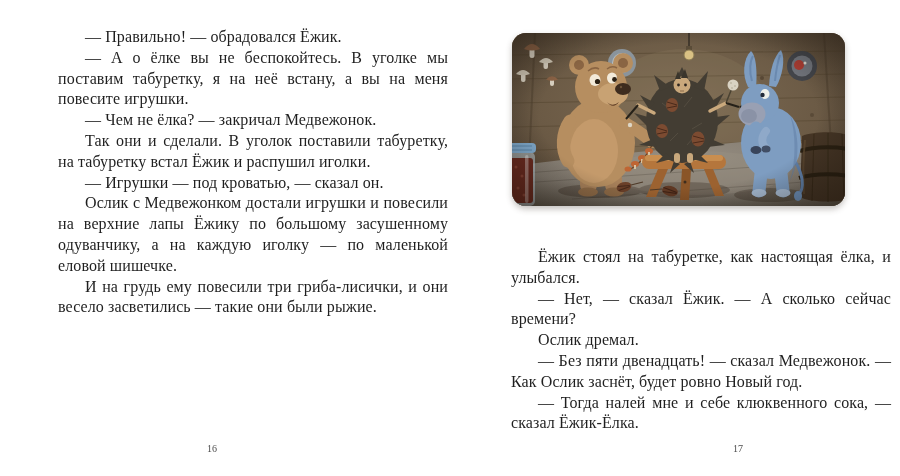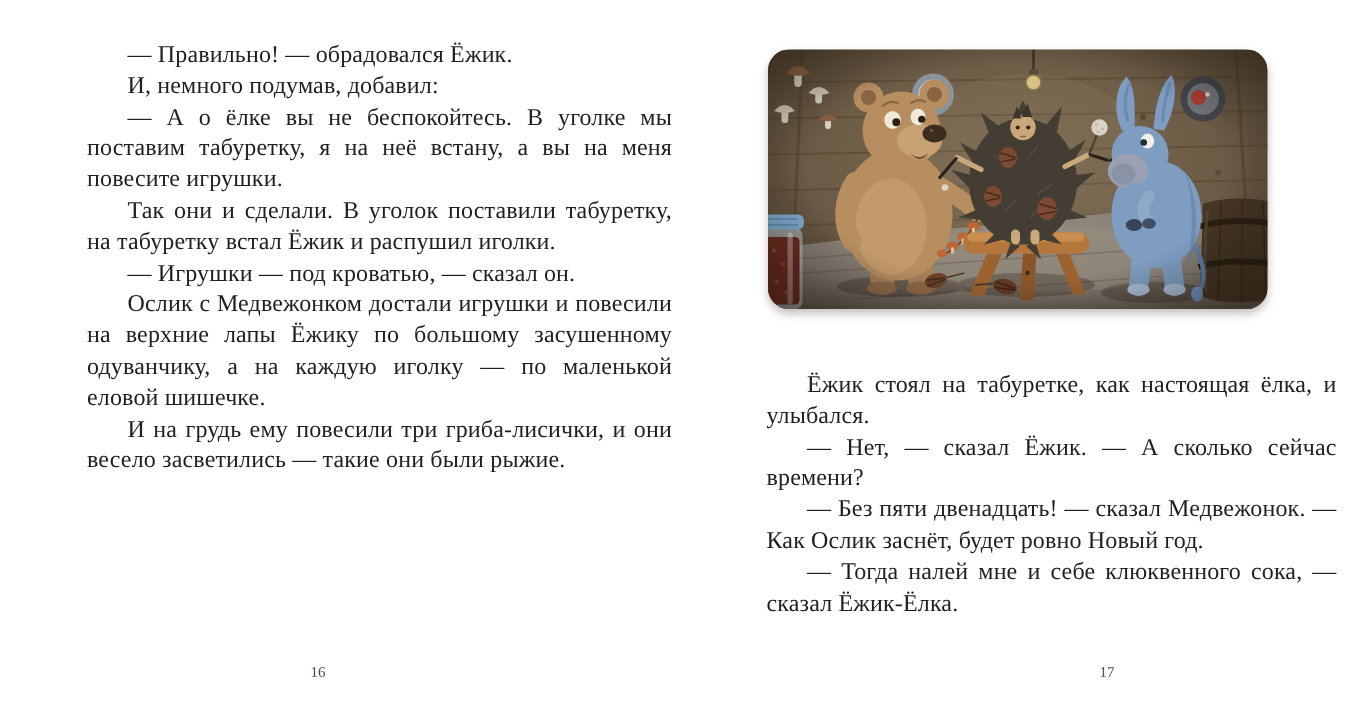--- a/index.html
+++ b/index.html
@@ -44,22 +44,22 @@
   }
   .illustration svg { display: block; }
 </style>
 </head>
 <body>
 
 <div class="spread">
 
   <div class="text-block tb-left">
     <p>— Правильно! — обрадовался Ёжик.</p>
-    <p>И, немного подумав, добавил:</p>
     <p>— А о ёлке вы не беспокойтесь. В уголке мы поставим табуретку, я на неё встану, а вы на меня повесите игрушки.</p>
+    <p>— Чем не ёлка? — закричал Медвежонок.</p>
     <p>Так они и сделали. В уголок поставили та­буретку, на табуретку встал Ёжик и распушил иголки.</p>
     <p>— Игрушки — под кроватью, — сказал он.</p>
     <p>Ослик с Медвежонком достали игрушки и повесили на верхние лапы Ёжику по большо­му засушенному одуванчику, а на каждую игол­ку — по маленькой еловой шишечке.</p>
     <p>И на грудь ему повесили три гриба-лисич­ки, и они весело засветились — такие они были рыжие.</p>
   </div>
   <div class="page-number pn-left">16</div>
 
   <div class="illustration">
     <svg viewBox="0 0 333 173" width="333" height="173">
       <defs>
@@ -317,18 +317,19 @@
         <circle cx="173" cy="149" r="1.5" fill="#3d2d1e"></circle>
       </g>
 
       <rect width="333" height="173" fill="url(#vign)"></rect>
     </svg>
   </div>
 
   <div class="text-block tb-right">
     <p>Ёжик стоял на табуретке, как настоящая ёлка, и улыбался.</p>
     <p>— Нет, — сказал Ёжик. — А сколько сейчас времени?</p>
+    <p>Ослик дремал.</p>
     <p>— Без пяти двенадцать! — сказал Медвежо­нок. — Как Ослик заснёт, будет ровно Новый год.</p>
     <p>— Тогда налей мне и себе клюквенного сока, — сказал Ёжик-Ёлка.</p>
   </div>
   <div class="page-number pn-right">17</div>
 
 </div>
 
 </body></html>

